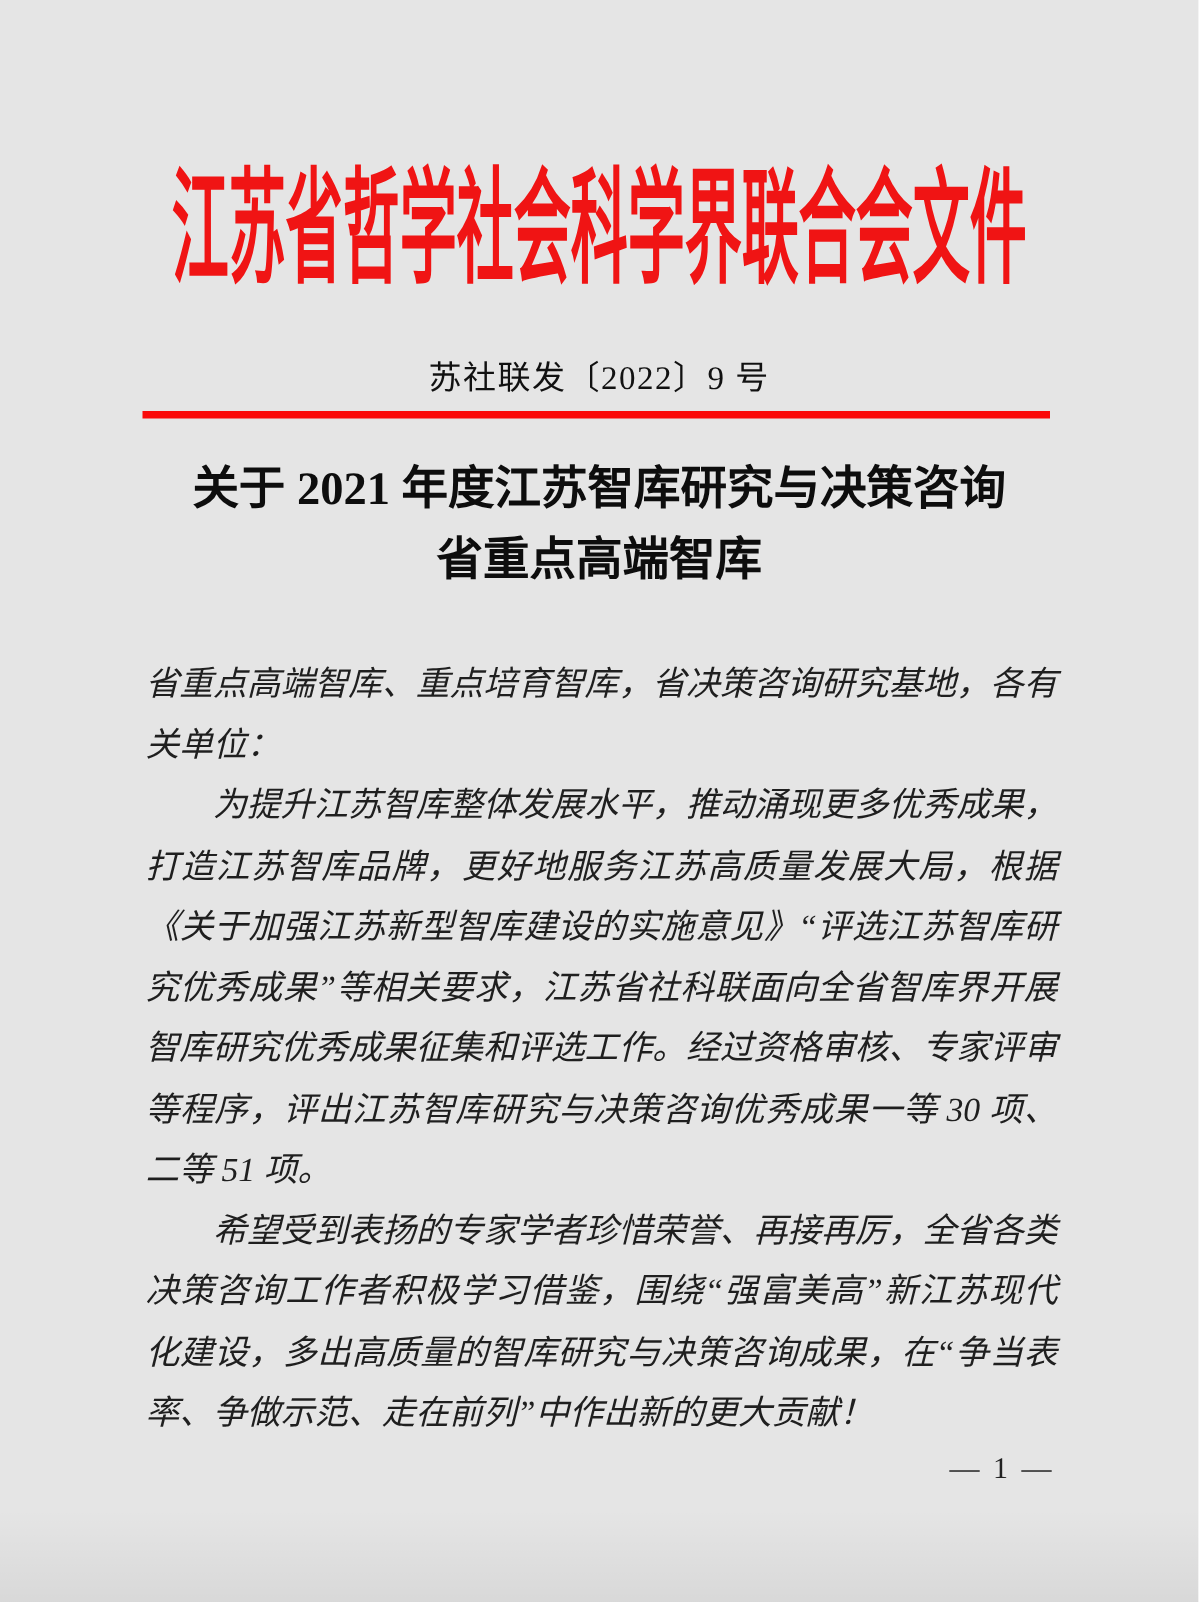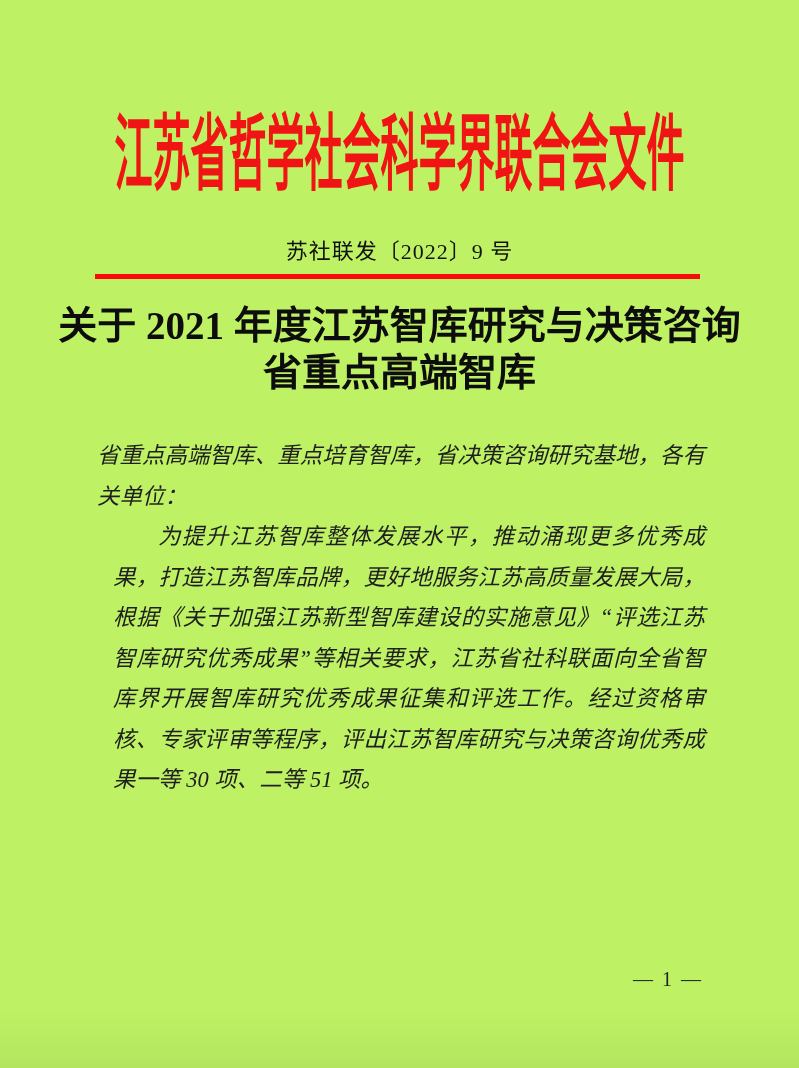--- a/index.html
+++ b/index.html
@@ -8,21 +8,21 @@
   html, body {
     background: #ffffff;
     font-family: "Liberation Serif", "DejaVu Serif", serif;
   }
 
   .page {
     position: relative;
     width: 799px;
     height: 1068px;
     margin: 0 auto;
-    background: #bef264;
+    background: #e5e5e5;
     overflow: hidden;
     color: #1c1c1c;
   }
 
   
   .letterhead-wrap {
     position: absolute;
     top: 113px;
     left: 0;
     width: 100%;
@@ -65,38 +65,38 @@
 
   
   .doc-title {
     position: absolute;
     top: 302px;
     left: 0;
     width: 100%;
     text-align: center;
     font-weight: bold;
     color: #0d0d0d;
-    font-size: 39px;
+    font-size: 31px;
     line-height: 47px;
   }
 
   
   .body-text {
     position: absolute;
     top: 436px;
     left: 97px;
     width: 608px;
     font-size: 22.5px;
     line-height: 40.5px;
     color: #1f1f1f;
     text-align: justify;
     text-justify: inter-ideograph;
   }
   .body-text p { margin: 0; font-style: italic; }
-  .body-text p.indent { text-indent: 2em; margin-left: 16px; }
+  .body-text p.indent { text-indent: 2em; }
 
   
   .page-number {
     position: absolute;
     top: 966px;
     right: 96px;
     font-size: 20px;
     line-height: 26px;
     color: #222222;
     letter-spacing: 2px;
@@ -127,19 +127,20 @@
   <div class="red-divider"></div>
 
   <div class="doc-title">
     <div>关于 2021 年度江苏智库研究与决策咨询</div>
     <div>省重点高端智库</div>
   </div>
 
   <div class="body-text">
     <p>省重点高端智库、重点培育智库，省决策咨询研究基地，各有关单位：</p>
     <p class="indent">为提升江苏智库整体发展水平，推动涌现更多优秀成果，打造江苏智库品牌，更好地服务江苏高质量发展大局，根据《关于加强江苏新型智库建设的实施意见》“评选江苏智库研究优秀成果”等相关要求，江苏省社科联面向全省智库界开展智库研究优秀成果征集和评选工作。经过资格审核、专家评审等程序，评出江苏智库研究与决策咨询优秀成果一等 30 项、二等 51 项。</p>
+    <p class="indent">希望受到表扬的专家学者珍惜荣誉、再接再厉，全省各类决策咨询工作者积极学习借鉴，围绕“强富美高”新江苏现代化建设，多出高质量的智库研究与决策咨询成果，在“争当表率、争做示范、走在前列”中作出新的更大贡献！</p>
   </div>
 
   <div class="page-number">— 1 —</div>
 
   <div class="bottom-shade"></div>
 
 </div>
 
 </body></html>

